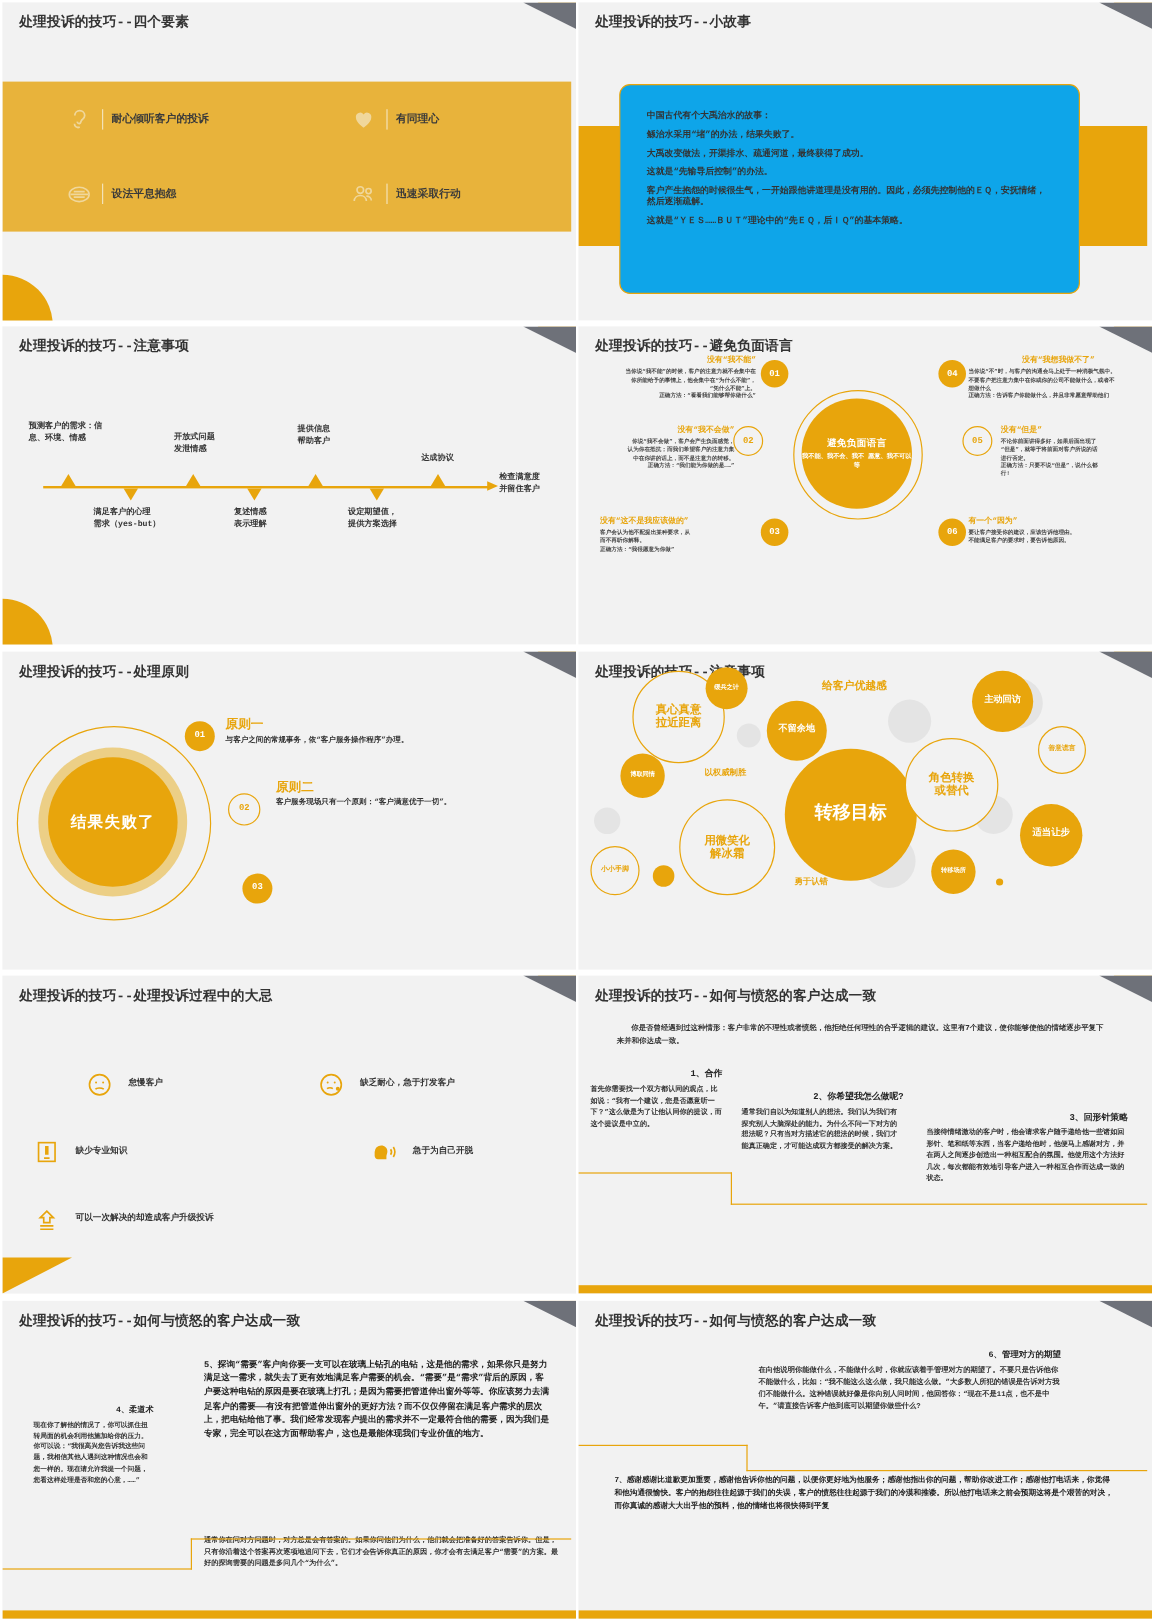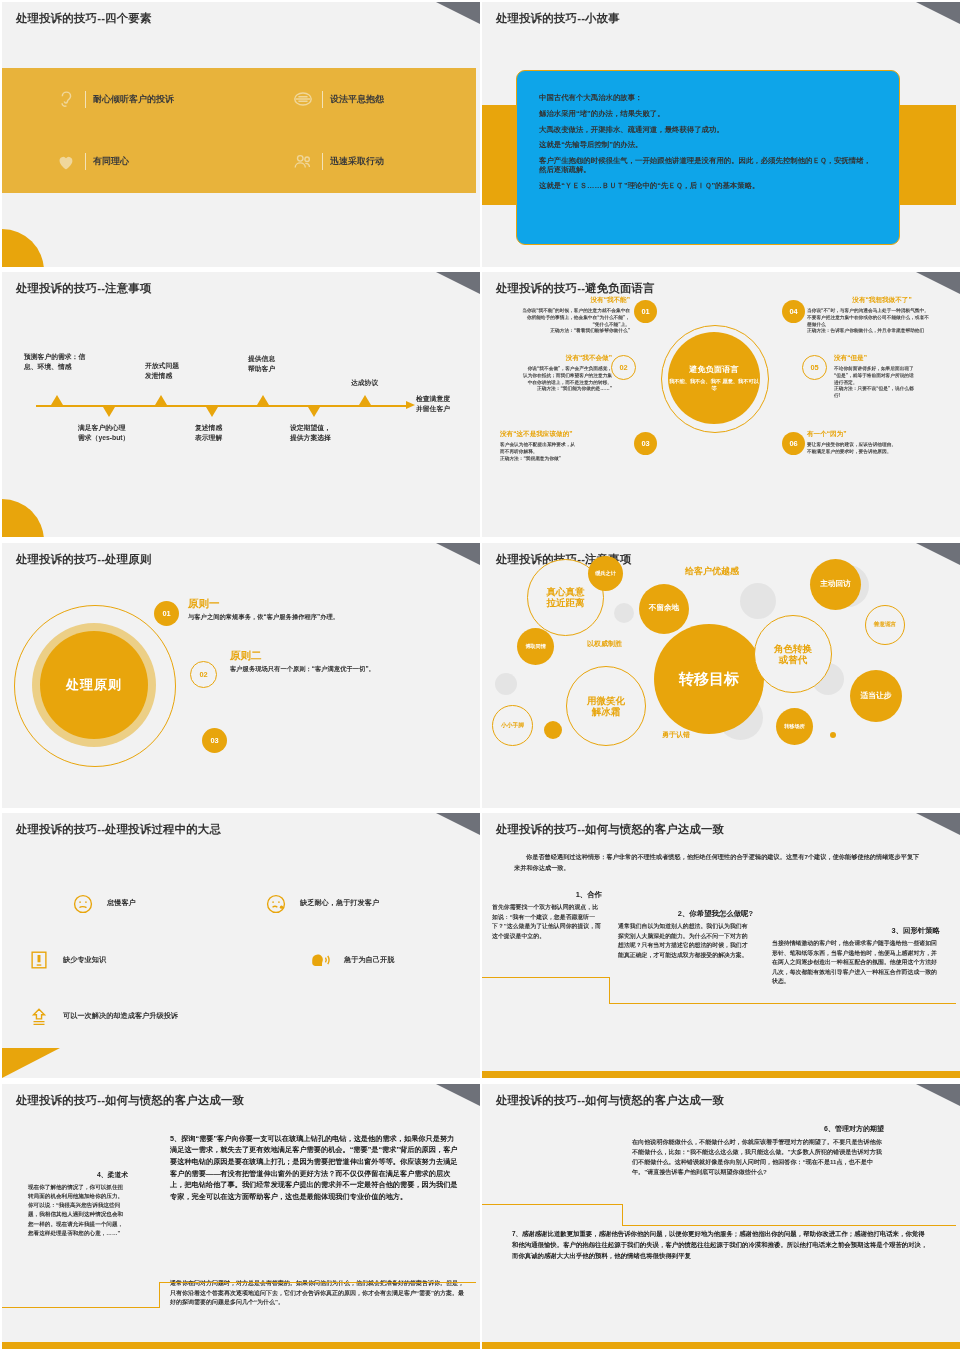--- a/index.html
+++ b/index.html
@@ -1,19 +1,19 @@
 <!DOCTYPE html>
 <html><head>
 <meta charset="utf-8">
 <style>
   html,body{margin:0;padding:0;background:#ffffff;}
   body{width:960px;height:1352px;font-family:"Liberation Sans","DejaVu Sans",sans-serif;overflow:hidden;}
   .grid{display:grid;grid-template-columns:480px 480px;grid-template-rows:repeat(5,270.4px);width:960px;height:1352px;}
   .slide{position:relative;width:480px;height:270.4px;background:#ffffff;box-sizing:border-box;padding:2px 4px 4px 2px;}
-  .canvas{position:relative;width:520px;height:265px;background:#f2f2f2;overflow:hidden;}
+  .canvas{position:relative;width:520px;height:265px;background:#f2f2f2;overflow:hidden;font-family:Liberation Mono, monospace;}
   
   .corner-y{position:absolute;top:0;right:0;width:0;height:0;border-top:46px solid #e8a50c;border-left:74px solid transparent;}
   .corner-g{position:absolute;top:0;right:26px;width:0;height:0;border-top:30px solid #6e7179;border-left:60px solid transparent;}
   .title{position:absolute;left:14px;top:9px;font-size:11.4px;font-weight:bold;color:#333333;letter-spacing:.2px;}
   .bl-quarter{position:absolute;left:0;bottom:-4px;width:42px;height:42px;background:#e8a50c;border-top-right-radius:42px;}
   .bl-tri-up{position:absolute;left:0;bottom:0;width:0;height:0;border-top:30px solid #e8a50c;border-right:58px solid transparent;}
   .bottom-bar{position:absolute;left:0;bottom:0;width:100%;height:7px;background:#e8a50c;}
   .step-line{position:absolute;border-color:#e8a50c;}
 
   
@@ -101,36 +101,36 @@
             <svg viewBox="0 0 24 24" width="22" height="22" fill="none" stroke="currentColor" stroke-width="1.6">
                 <path d="M8 9a4.5 4.5 0 119 0c0 2.5-2 3-3 4.5-.7 1-.3 2.5-1.8 2.8-1.3.2-2-.8-1.8-1.8"></path>
                 <path d="M12.5 19.5c-2.5 1.2-4.8-.6-4.8-3"></path>
               </svg>
           </span>
           <span class="s1-sep"></span>
           <span class="s1-lb">耐心倾听客户的投诉</span>
         </div>
         <div class="s1-item">
           <span class="s1-ic">
+            <svg viewBox="0 0 24 24" width="22" height="22" fill="currentColor">
+                <path d="M12 20s-7-4.6-7-9.2A3.9 3.9 0 0112 8a3.9 3.9 0 017 2.8C19 15.4 12 20 12 20z"></path>
+              </svg>
+          </span>
+          <span class="s1-sep"></span>
+          <span class="s1-lb">有同理心</span>
+        </div>
+        <div class="s1-item">
+          <span class="s1-ic">
             <svg viewBox="0 0 24 24" width="22" height="22" fill="none" stroke="currentColor" stroke-width="1.5">
                 <ellipse cx="12" cy="12" rx="9" ry="6.5"></ellipse>
                 <path d="M4 12h16M7 9.5h10M7 14.5h10"></path>
               </svg>
           </span>
           <span class="s1-sep"></span>
           <span class="s1-lb">设法平息抱怨</span>
-        </div>
-        <div class="s1-item">
-          <span class="s1-ic">
-            <svg viewBox="0 0 24 24" width="22" height="22" fill="currentColor">
-                <path d="M12 20s-7-4.6-7-9.2A3.9 3.9 0 0112 8a3.9 3.9 0 017 2.8C19 15.4 12 20 12 20z"></path>
-              </svg>
-          </span>
-          <span class="s1-sep"></span>
-          <span class="s1-lb">有同理心</span>
         </div>
         <div class="s1-item">
           <span class="s1-ic">
             <svg viewBox="0 0 24 24" width="22" height="22" fill="none" stroke="currentColor" stroke-width="1.5">
                 <circle cx="9" cy="8" r="3"></circle>
                 <circle cx="16.5" cy="9" r="2.4"></circle>
                 <path d="M3.5 18c0-3 2.5-5 5.5-5s5.5 2 5.5 5"></path>
                 <path d="M14.5 13.5c2.6 0 4.5 1.7 4.5 4"></path>
               </svg>
           </span>
@@ -256,21 +256,21 @@
   </div>
 
   <div class="slide s5">
     <div class="canvas">
       <div class="corner-y"></div>
       <div class="corner-g"></div>
       <div class="title">处理投诉的技巧--处理原则</div>
       <div class="ring-out"></div>
       <div class="ring-mid"></div>
       <div class="ring-in">
-        <span>处理原则</span>
+        <span>结果失败了</span>
       </div>
 
       <div class="pnum fill" style="left:152px;top:58px">01</div>
       <div class="pnum hollow" style="left:188px;top:118px">02</div>
       <div class="pnum fill" style="left:200px;top:185px">03</div>
 
       <div class="pblk" style="left:186px;top:54px">
         <h4>原则一</h4>
         <p>与客户之间的常规事务，依“客户服务操作程序”办理。</p>
       </div>

